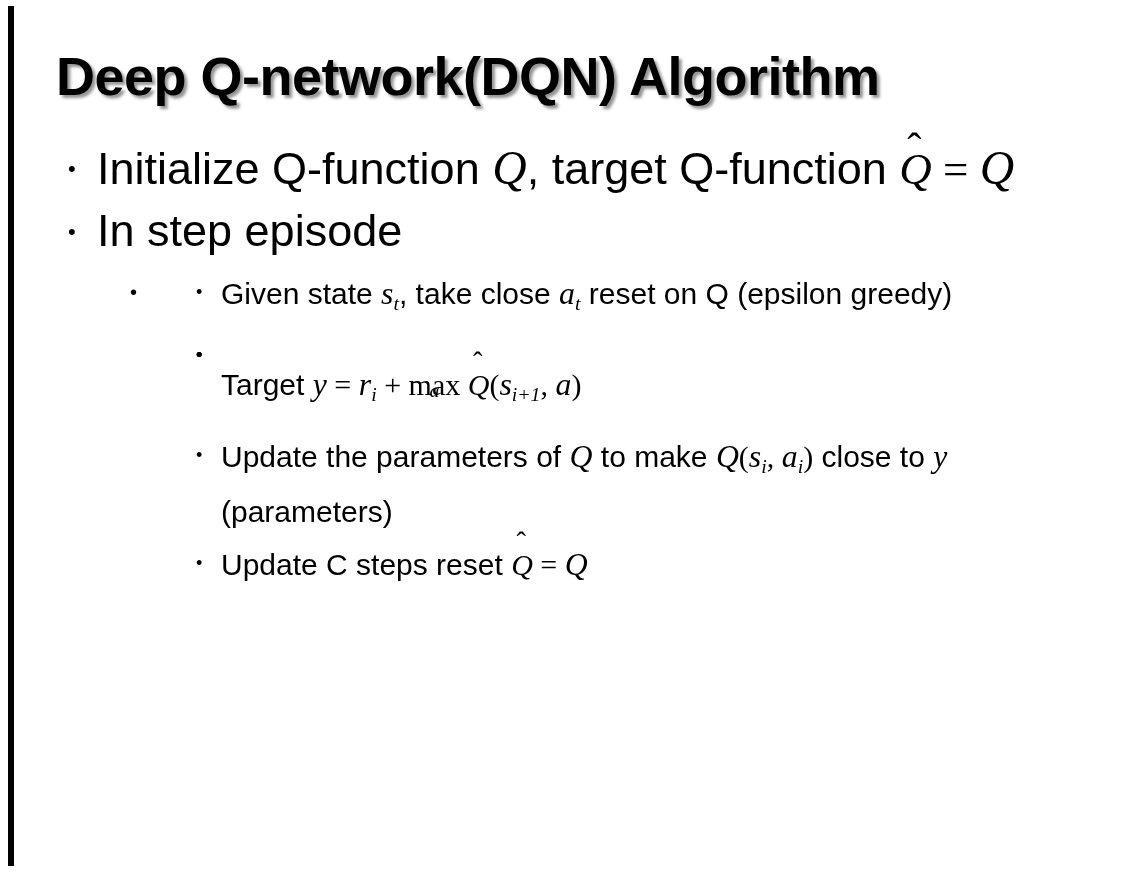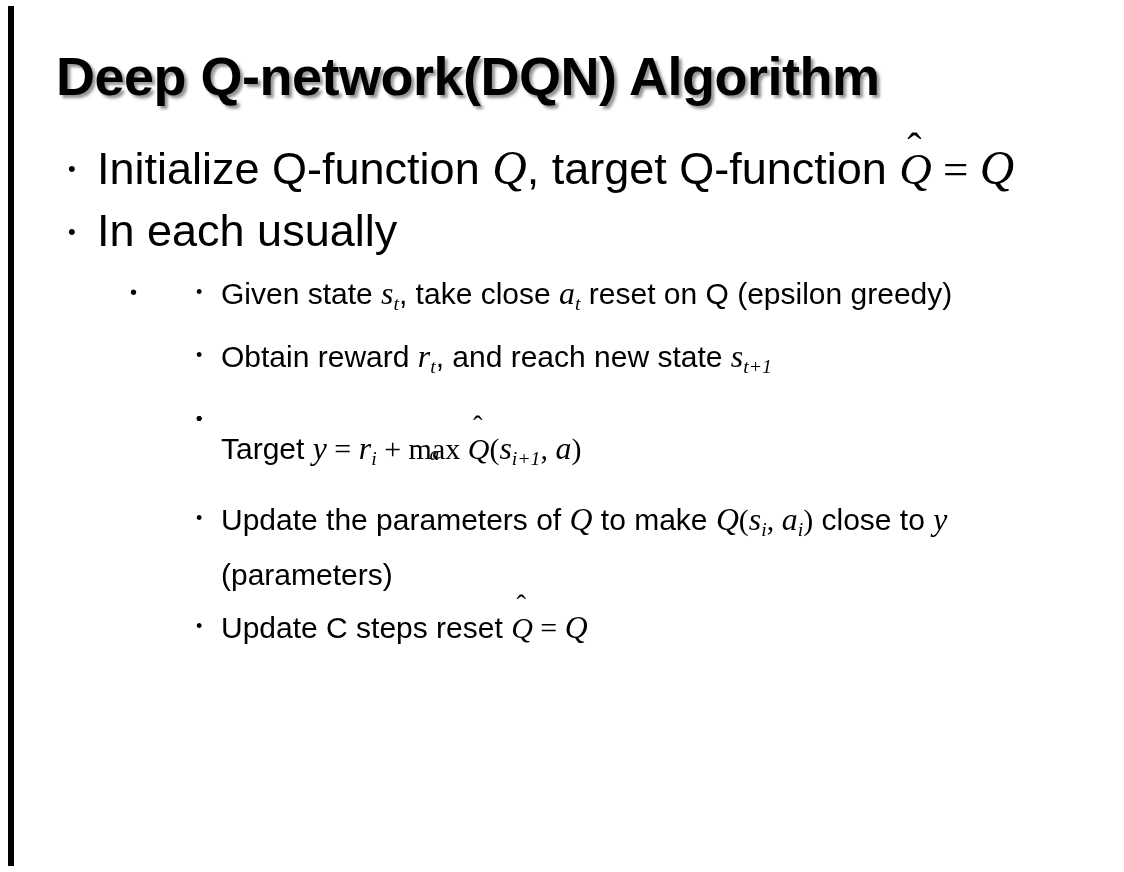--- a/index.html
+++ b/index.html
@@ -146,35 +146,34 @@
 
   <div class="body-list">
 
     <div class="bullet-row lv1">
       <span class="dot">•</span>
       <span class="txt"><span>Initialize Q-function </span><span class="mi">Q</span><span>, target Q-function </span><span class="hat"><span class="hchar">Q</span><span class="hmark">ˆ</span></span><span class="mn">&nbsp;<span>=</span>&nbsp;</span><span class="mi">Q</span></span>
     </div>
 
     <div class="bullet-row lv1">
       <span class="dot">•</span>
-      <span class="txt">In each usually</span>
+      <span class="txt">In step episode</span>
     </div>
 
     <div class="bullet-row lv2">
       <span class="dot">•</span>
     </div>
 
     <div class="bullet-row lv3">
       <span class="dot">•</span>
       <span class="txt"><span>Given state </span><span class="mi">s</span><span class="sub">t</span><span>, take close </span><span class="mi">a</span><span class="sub">t</span><span> reset on Q (epsilon greedy)</span></span>
     </div>
 
     <div class="bullet-row lv3">
       <span class="dot">•</span>
-      <span class="txt"><span>Obtain reward </span><span class="mi">r</span><span class="sub">t</span><span>, and reach new state </span><span class="mi">s</span><span class="sub">t+1</span></span>
     </div>
 
     <div class="bullet-row lv3">
       <span class="dot">•</span>
     </div>
 
     <div class="bullet-row lv3">
       <span class="dot">•</span>
     </div>
 

